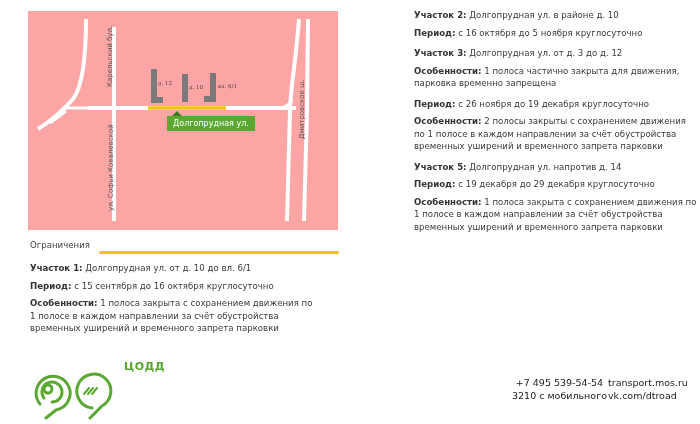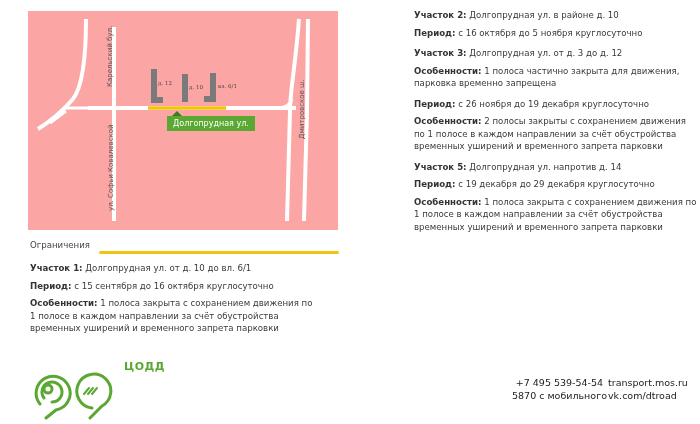--- a/index.html
+++ b/index.html
@@ -87,18 +87,18 @@
     <path d="M18 34 A10 10 0 1 1 26 38"></path>
     <circle cx="22" cy="25" r="4"></circle>
     <path d="M66 44 A17 17 0 1 1 76 42 L64 54"></path>
     <path d="M58 30 L63 24 M62 30 L67 24 M66 30 L71 24" stroke-width="2"></path>
   </g>
 </svg>
 <div class="logo-text">ЦОДД</div>
 
 <div class="contacts" style="left:512px;text-align:center;">
   <div>+7 495 539-54-54</div>
-  <div>5870 с мобильного</div>
+  <div>3210 с мобильного</div>
 </div>
 <div class="contacts" style="left:608px;">
   <div>transport.mos.ru</div>
   <div>vk.com/dtroad</div>
 </div>
 
 </body></html>

